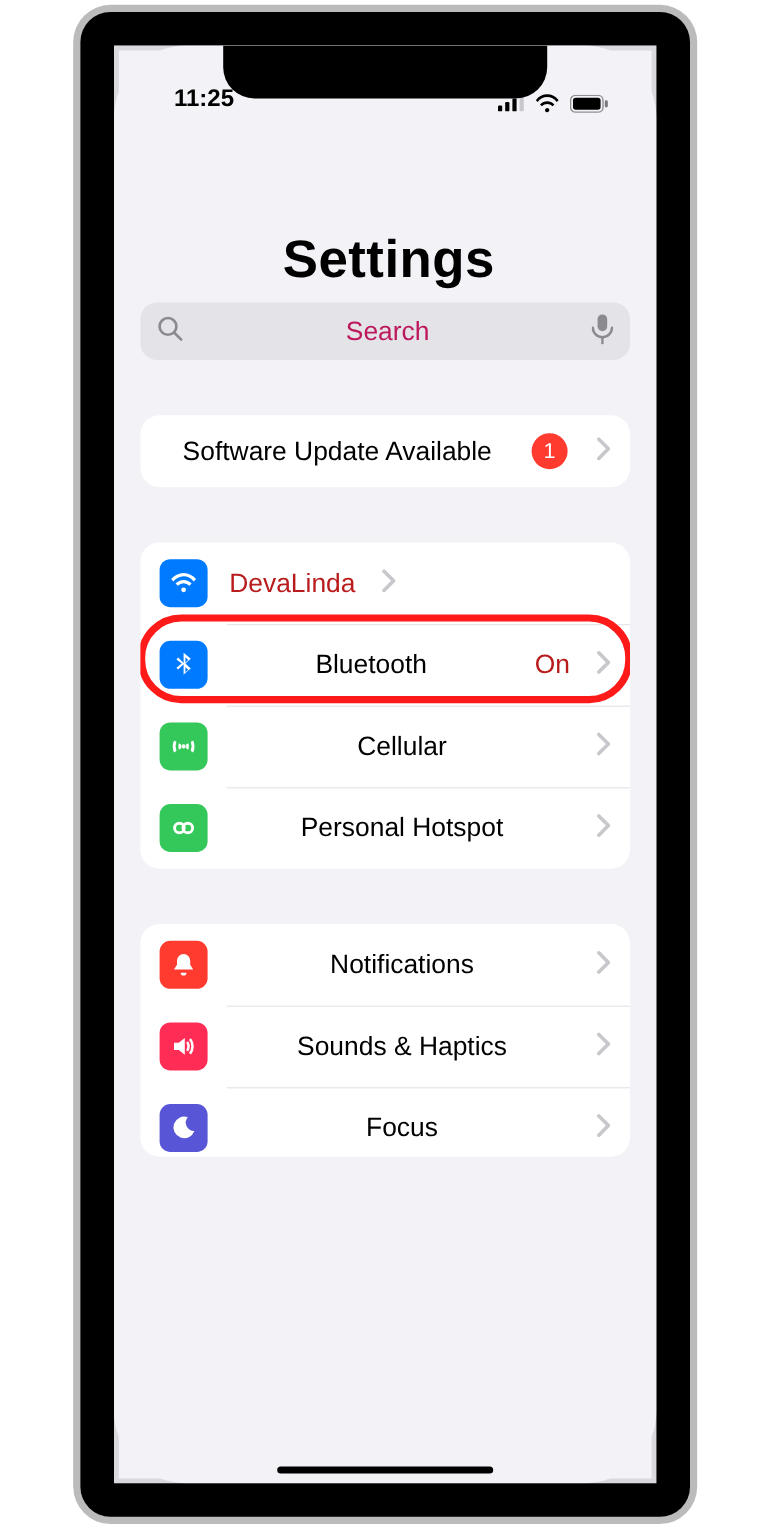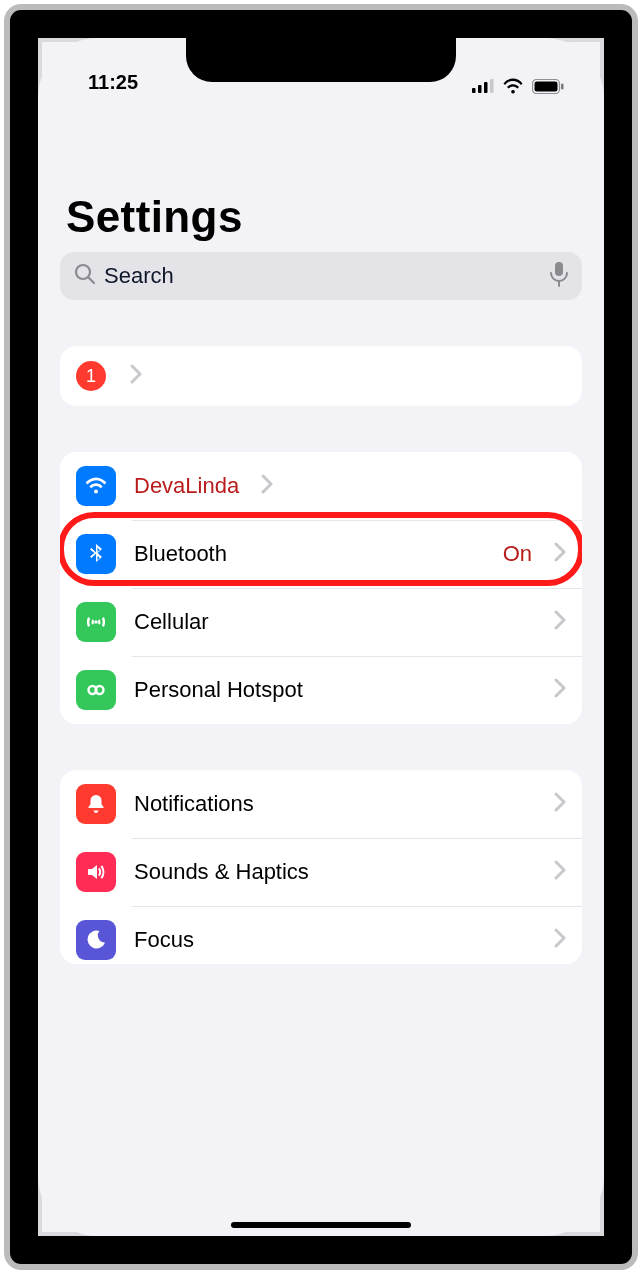--- a/index.html
+++ b/index.html
@@ -5,28 +5,29 @@
   * { box-sizing: border-box; margin: 0; padding: 0; }
   html, body { width: 642px; height: 1274px; }
   body {
     font-family: -apple-system, "Helvetica Neue", Helvetica, Arial, sans-serif;
     background: #fff;
     display: flex;
     align-items: center;
     justify-content: center;
   }
   .device {
-    width: 622px;
+    width: 508px;
     height: 1254px;
     background: #f2f2f7;
     border: 28px solid #000;
-    border-radius: 11px;
+    border-radius: 25px;
     position: relative;
     overflow: hidden;
     box-shadow: 0 0 0 4px #d9d9de inset, 0 0 0 6px #bbb;
+    text-align: center;
   }
   .notch {
     position: absolute;
     top: 0;
     left: 50%;
     transform: translateX(-50%);
     width: 270px;
     height: 44px;
     background: #000;
     border-bottom-left-radius: 26px;
@@ -67,21 +68,21 @@
     border-radius: 14px;
     height: 48px;
     display: flex;
     align-items: center;
     padding: 0 14px;
     gap: 8px;
   }
   .search .mag { color: #8a8a8f; }
   .search .placeholder {
     flex: 1;
-    color: #0f172a;
+    color: #be185d;
     font-size: 22px;
   }
   .search .mic { color: #8a8a8f; }
   .card {
     background: #fff;
     border-radius: 16px;
     margin-top: 26px;
     overflow: hidden;
   }
   .card.spaced { margin-top: 46px; }
@@ -218,20 +219,21 @@
               <rect x="5" y="1" width="8" height="14" rx="4"></rect>
               <path d="M1 12a8 8 0 0016 0" fill="none" stroke="#8a8a8f" stroke-width="2" stroke-linecap="round"></path>
               <line x1="9" y1="20" x2="9" y2="25" stroke="#8a8a8f" stroke-width="2" stroke-linecap="round"></line>
             </svg>
         </span>
       </div>
 
 
       <div class="card spaced">
         <div class="row">
+          <span class="label" style="margin-left:4px;">Software Update Available</span>
           <span class="badge">1</span>
           <span class="chevron">
             <svg width="12" height="20" viewBox="0 0 12 20">
                 <path d="M2 2l8 8-8 8" fill="none" stroke="#c7c7cc" stroke-width="3" stroke-linecap="round" stroke-linejoin="round"></path>
               </svg>
           </span>
         </div>
       </div>
 
       <div class="card spaced" style="position:relative;">

